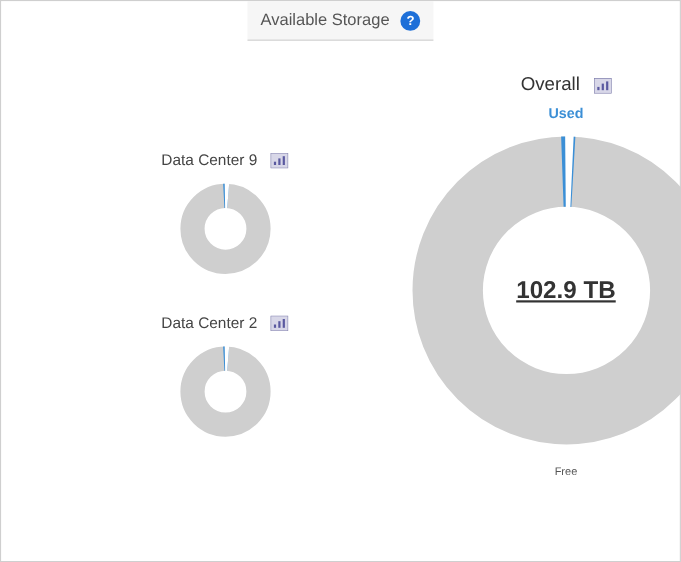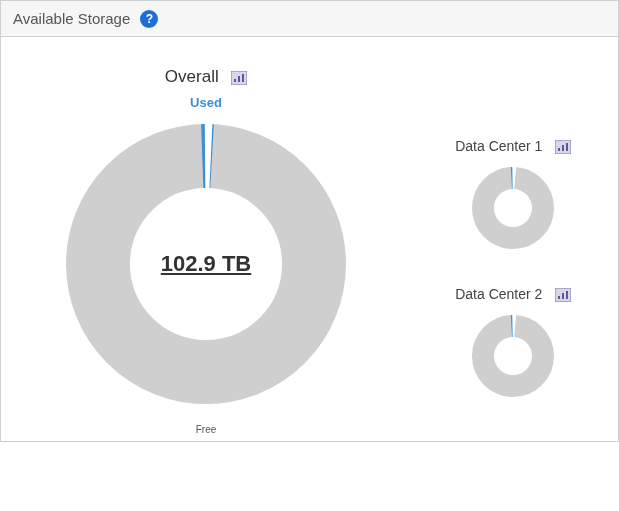--- a/index.html
+++ b/index.html
@@ -7,24 +7,25 @@
     padding: 0;
     width: 619px;
     height: 511px;
     font-family: "Segoe UI", Arial, sans-serif;
     background: #ffffff;
     color: #333;
   }
   .panel {
     box-sizing: border-box;
     width: 619px;
-    height: 442px;
+    height: 511px;
     border: 1px solid #cfcfcf;
     display: flex;
     flex-direction: column;
+    align-items: center;
   }
   .panel-header {
     box-sizing: border-box;
     height: 36px;
     border-bottom: 1px solid #cfcfcf;
     background: #f6f6f6;
     display: flex;
     align-items: center;
     padding: 0 12px;
     font-size: 15px;
@@ -155,21 +156,21 @@
           <circle cx="150" cy="150" r="108" fill="none" stroke-width="66" stroke-dasharray="6 674" transform="rotate(-90.5 150 150)" stroke="#ffffff"></circle>
         </svg>
         <div class="donut-center">102.9 TB</div>
       </div>
 
       <div class="legend-free">Free</div>
     </div>
 
     <div class="dc-block dc1">
       <div>
-        <span class="dc-title">Data Center 1</span>
+        <span class="dc-title">Data Center 9</span>
         <span class="drill-icon">
           <svg width="16" height="14">
             <rect x="0" y="0" width="16" height="14" fill="#d8d7e8" stroke="#7a79a8"></rect>
             <rect x="3" y="8" width="2" height="3" fill="#5a59a0"></rect>
             <rect x="7" y="5" width="2" height="6" fill="#5a59a0"></rect>
             <rect x="11" y="3" width="2" height="8" fill="#5a59a0"></rect>
           </svg>
         </span>
       </div>
       <div class="donut-small">

